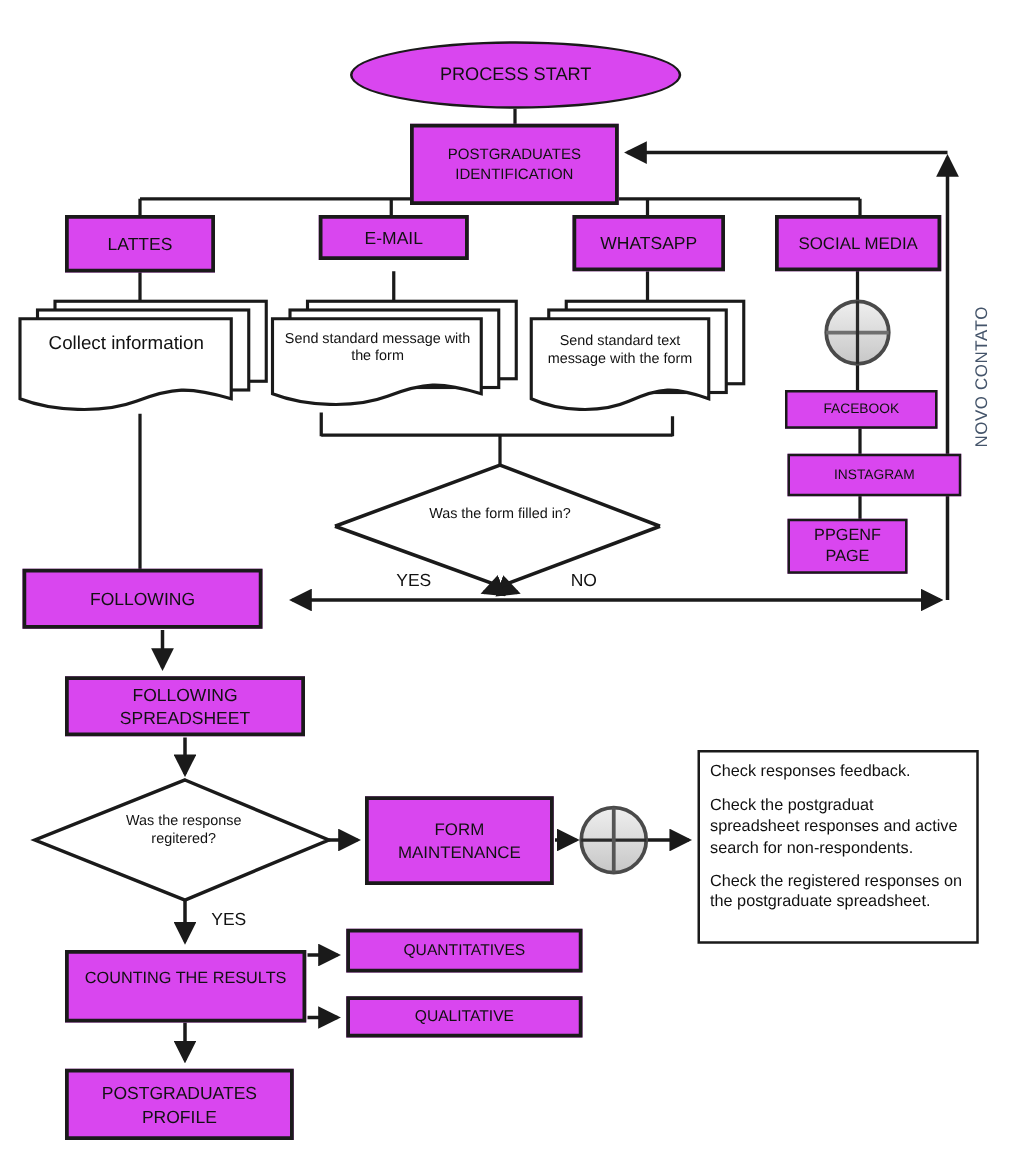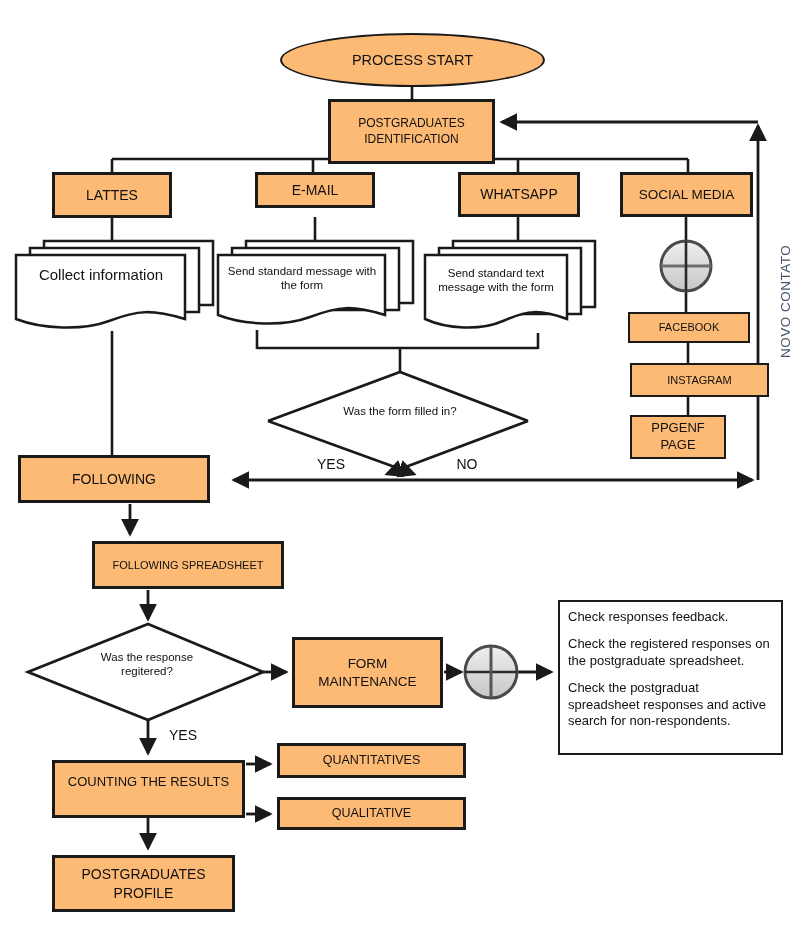--- a/index.html
+++ b/index.html
@@ -1,19 +1,19 @@
 <!DOCTYPE html>
 <html><head>
 <meta charset="utf-8">
 <style>
   html,body{margin:0;padding:0;background:#fff;}
   #canvas{position:relative;width:810px;height:941px;background:#ffffff;
           font-family:"Liberation Sans",sans-serif;color:#111;overflow:hidden;}
   #wires{position:absolute;left:0;top:0;z-index:0;}
-  .box{position:absolute;background:#fdba74;border:3px solid #1a1a1a;
+  .box{position:absolute;background:#d946ef;border:3px solid #1a1a1a;
        display:flex;align-items:center;justify-content:center;text-align:center;
        line-height:1.3;z-index:2;box-sizing:border-box;}
   .thin{border-width:2px;}
   .med{border-width:2.5px;}
   .lbl{position:absolute;z-index:3;text-align:center;line-height:1.25;}
   .notes{position:absolute;background:#fff;border:2px solid #1a1a1a;z-index:2;
          box-sizing:border-box;text-align:left;padding:7px 8px 4px 8px;font-size:13px;line-height:1.3;}
   .notes div{margin-bottom:10px;}
   .vert{transform:rotate(-90deg);color:#44546a;letter-spacing:.5px;}
 </style>
@@ -145,32 +145,32 @@
   <div class="box med" style="left:630px;top:363px;width:139px;height:34px;font-size:11px;">
     <span>INSTAGRAM</span>
   </div>
   <div class="box med" style="left:630px;top:415px;width:96px;height:44px;font-size:13px;">
     <span>PPGENF PAGE</span>
   </div>
 
   <div class="box" style="left:18px;top:455px;width:192px;height:48px;font-size:14px;">
     <span>FOLLOWING</span>
   </div>
-  <div class="box" style="left:52px;top:541px;width:192px;height:48px;font-size:11px;margin-left:40px;">
+  <div class="box" style="left:52px;top:541px;width:192px;height:48px;font-size:14px;">
     <span>FOLLOWING SPREADSHEET</span>
   </div>
 
   <div class="box" style="left:292px;top:637px;width:151px;height:71px;font-size:13.5px;padding:0 22px;">
     <span>FORM MAINTENANCE</span>
   </div>
 
   <div class="notes" style="left:558px;top:600px;width:225px;height:155px;">
     <div>Check responses feedback.</div>
+    <div>Check the postgraduat spreadsheet responses and active search for non-respondents.</div>
     <div>Check the registered responses on the postgraduate spreadsheet.</div>
-    <div>Check the postgraduat spreadsheet responses and active search for non-respondents.</div>
   </div>
 
   <div class="box" style="left:52px;top:760px;width:193px;height:58px;font-size:13px;align-items:flex-start;padding-top:11px;">
     <span>COUNTING THE RESULTS</span>
   </div>
   <div class="box" style="left:277px;top:743px;width:189px;height:35px;font-size:12.5px;">
     <span>QUANTITATIVES</span>
   </div>
   <div class="box" style="left:277px;top:797px;width:189px;height:33px;font-size:12.5px;">
     <span>QUALITATIVE</span>

